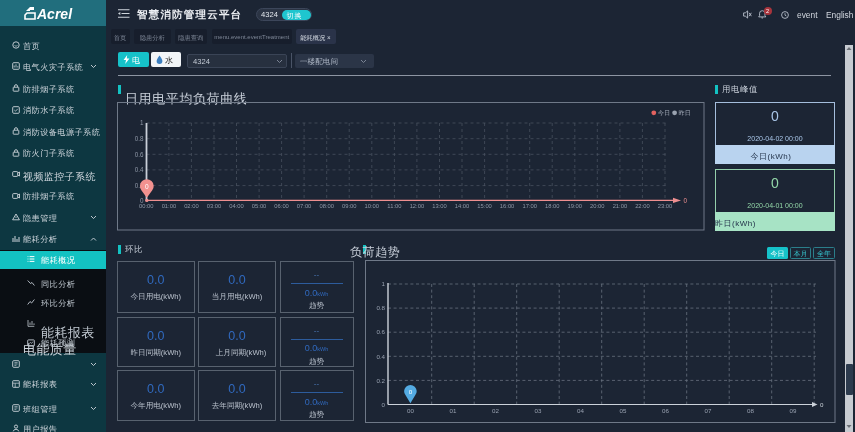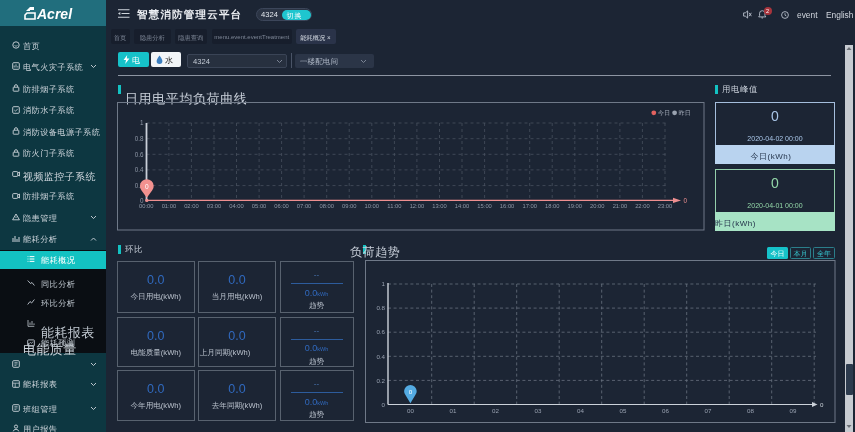--- a/index.html
+++ b/index.html
@@ -212,24 +212,24 @@
 <div class="abs" style="left:198px;top:261px;width:78px;height:52px;border:1px solid #58626f"></div>
 <div class="txt" style="left:198px;top:273px;width:78px;text-align:center;font-size:12.5px;color:#3069be">0.0</div>
 <div class="txt" style="left:198px;top:292px;width:78px;text-align:center;font-size:7.6px;color:#b9c1cc">当月用电(kWh)</div>
 <div class="abs" style="left:279.5px;top:261px;width:74px;height:52px;border:1px solid #58626f"></div>
 <div class="txt" style="left:279.5px;top:270px;width:74px;text-align:center;font-size:8px;color:#4a77b8">--</div>
 <div class="abs" style="left:290.5px;top:283px;width:52px;height:1px;background:#2d5c9c"></div>
 <div class="txt" style="left:279.5px;top:287.5px;width:74px;text-align:center;font-size:9px;color:#3069be">0.0<span style="font-size:5.5px">kWh</span></div>
 <div class="txt" style="left:279.5px;top:301px;width:74px;text-align:center;font-size:7.6px;color:#b9c1cc">趋势</div>
 <div class="abs" style="left:117px;top:316.5px;width:77.5px;height:50px;border:1px solid #58626f"></div>
 <div class="txt" style="left:117px;top:328.5px;width:77.5px;text-align:center;font-size:12.5px;color:#3069be">0.0</div>
-<div class="txt" style="left:117px;top:347.5px;width:77.5px;text-align:center;font-size:7.6px;color:#b9c1cc">电能质量(kWh)</div>
+<div class="txt" style="left:117px;top:347.5px;width:77.5px;text-align:center;font-size:7.6px;color:#b9c1cc">昨日同期(kWh)</div>
 <div class="abs" style="left:198px;top:316.5px;width:78px;height:50px;border:1px solid #58626f"></div>
 <div class="txt" style="left:198px;top:328.5px;width:78px;text-align:center;font-size:12.5px;color:#3069be">0.0</div>
-<div class="txt" style="left:186px;top:347.5px;width:78px;text-align:center;font-size:7.6px;color:#b9c1cc">上月同期(kWh)</div>
+<div class="txt" style="left:202px;top:347.5px;width:78px;text-align:center;font-size:7.6px;color:#b9c1cc">上月同期(kWh)</div>
 <div class="abs" style="left:279.5px;top:316.5px;width:74px;height:50px;border:1px solid #58626f"></div>
 <div class="txt" style="left:279.5px;top:325.5px;width:74px;text-align:center;font-size:8px;color:#4a77b8">--</div>
 <div class="abs" style="left:290.5px;top:338.5px;width:52px;height:1px;background:#2d5c9c"></div>
 <div class="txt" style="left:279.5px;top:343.0px;width:74px;text-align:center;font-size:9px;color:#3069be">0.0<span style="font-size:5.5px">kWh</span></div>
 <div class="txt" style="left:279.5px;top:356.5px;width:74px;text-align:center;font-size:7.6px;color:#b9c1cc">趋势</div>
 <div class="abs" style="left:117px;top:370px;width:77.5px;height:51px;border:1px solid #58626f"></div>
 <div class="txt" style="left:117px;top:382px;width:77.5px;text-align:center;font-size:12.5px;color:#3069be">0.0</div>
 <div class="txt" style="left:117px;top:401px;width:77.5px;text-align:center;font-size:7.6px;color:#b9c1cc">今年用电(kWh)</div>
 <div class="abs" style="left:198px;top:370px;width:78px;height:51px;border:1px solid #58626f"></div>
 <div class="txt" style="left:198px;top:382px;width:78px;text-align:center;font-size:12.5px;color:#3069be">0.0</div>

